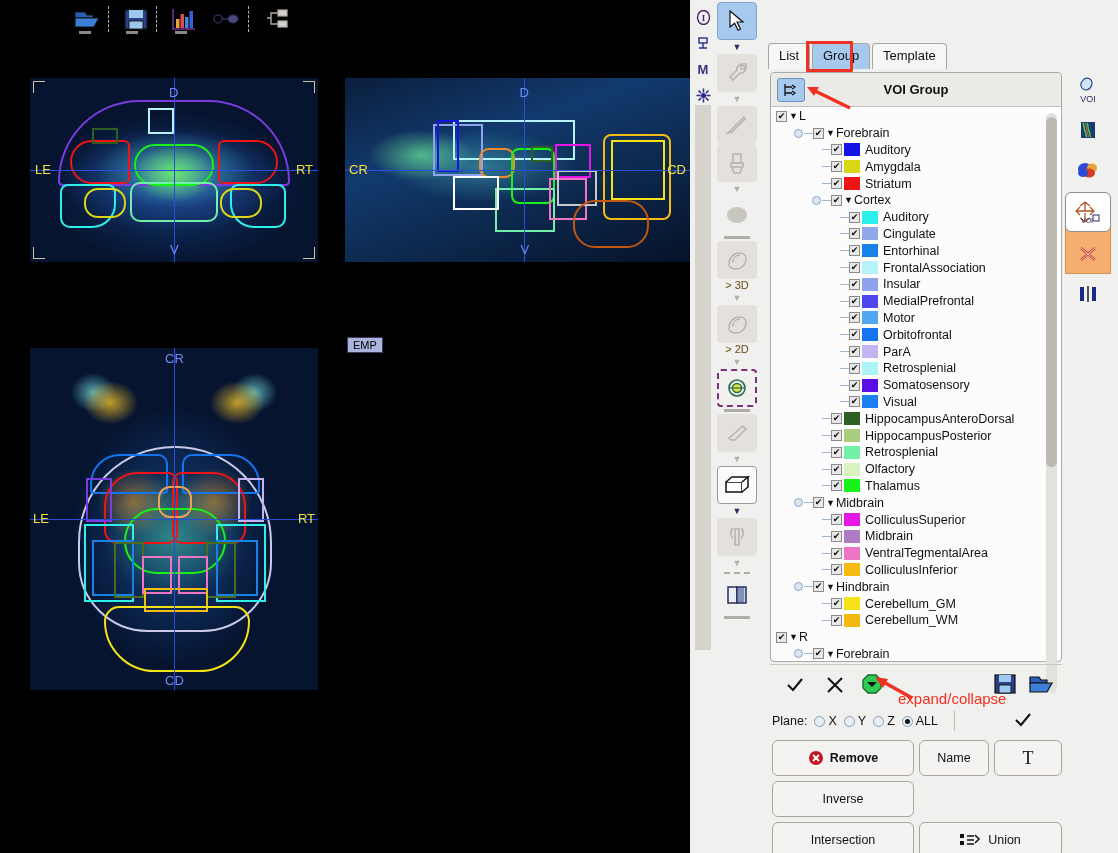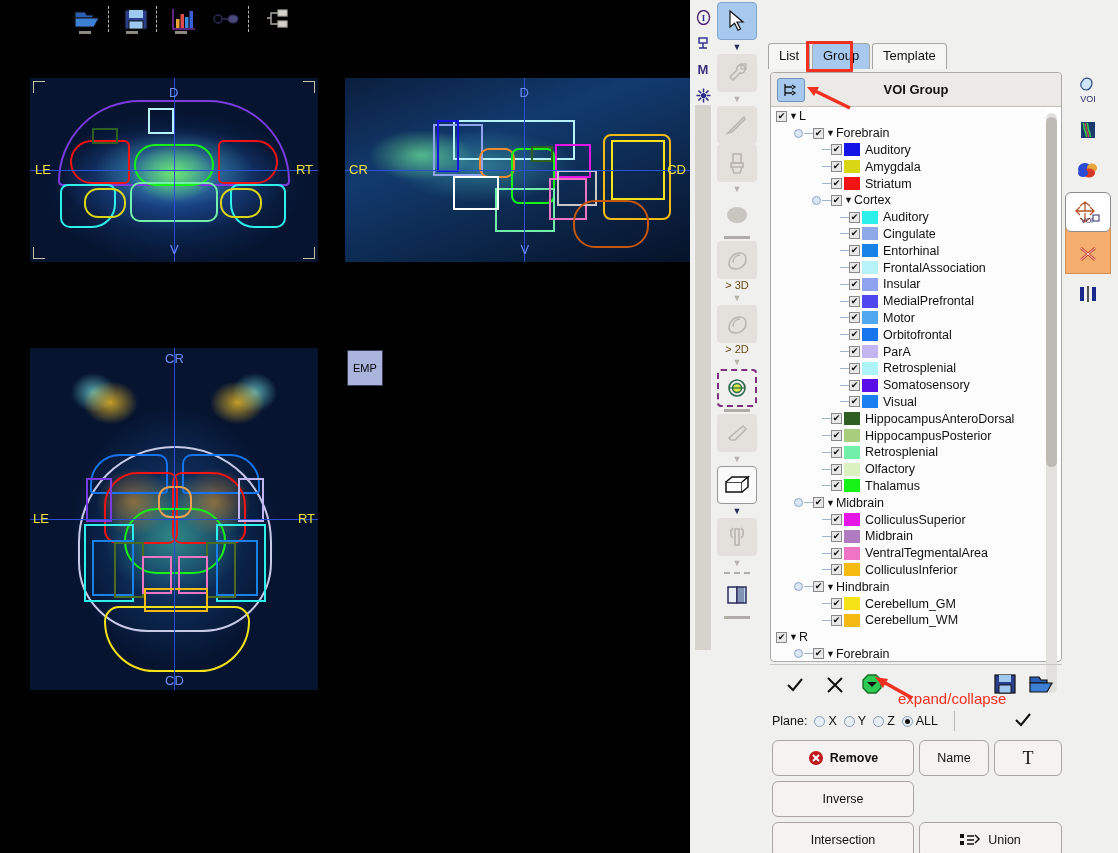--- a/index.html
+++ b/index.html
@@ -52,23 +52,23 @@
       radial-gradient(ellipse 30px 26px at 22% 13%, rgba(120,230,230,.7), rgba(40,150,180,0) 75%),
       radial-gradient(ellipse 30px 26px at 78% 13%, rgba(120,230,230,.7), rgba(40,150,180,0) 75%),
       radial-gradient(ellipse 50px 46px at 36% 45%, rgba(230,150,40,.55), rgba(150,90,20,0) 75%),
       radial-gradient(ellipse 50px 46px at 64% 45%, rgba(230,150,40,.55), rgba(150,90,20,0) 75%),
       radial-gradient(ellipse 90px 80px at 50% 55%, rgba(70,190,140,.55), rgba(20,110,120,0) 78%),
       radial-gradient(ellipse 120px 150px at 50% 55%, #14437f, #061430 86%),
       #04060f;
   }
   .voi { position:absolute; border-style:solid; border-width:2px; background:transparent; }
   #emp-btn {
-    position:absolute; left:347px; top:350px;
+    position:absolute; left:347px; top:337px;
     background:#aab4dd; border:1px solid #3b3b55;
-    padding:11px 5px; font-size:11px; color:#000;
+    padding:1px 5px; font-size:11px; color:#000;
     font-family:"Liberation Sans",sans-serif;
   }
 
   
   #right { position:absolute; left:690px; top:0; width:428px; height:853px; background:#f0f0ef; }
 
   
   #mini-col { position:absolute; left:0; top:0; width:22px; height:853px; }
   .mini-ic { width:22px; height:26px; display:flex; align-items:center; justify-content:center;
              font-size:13px; font-weight:bold; color:#3b2d7a; }

